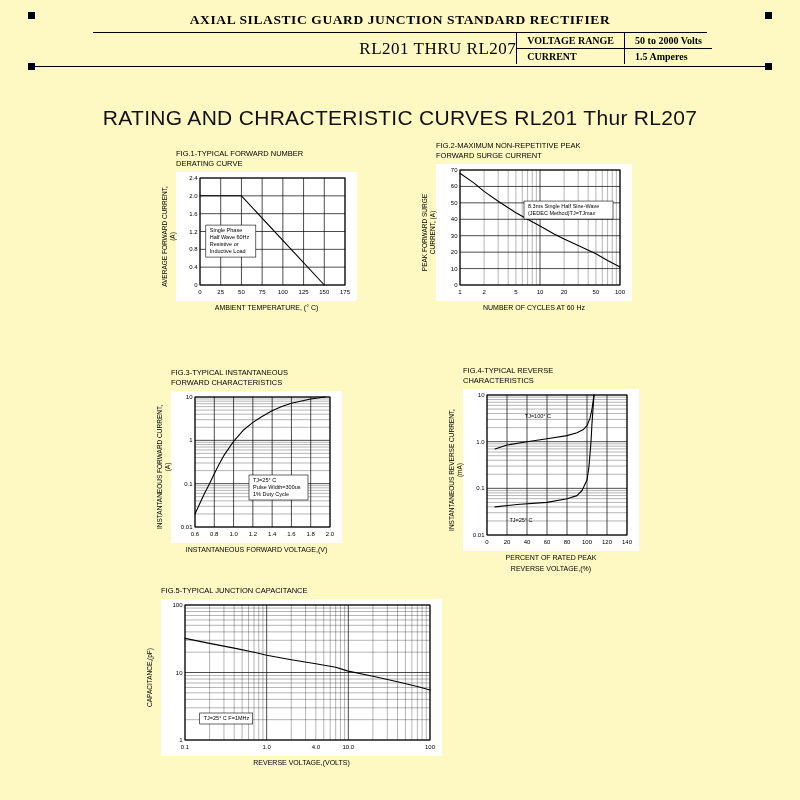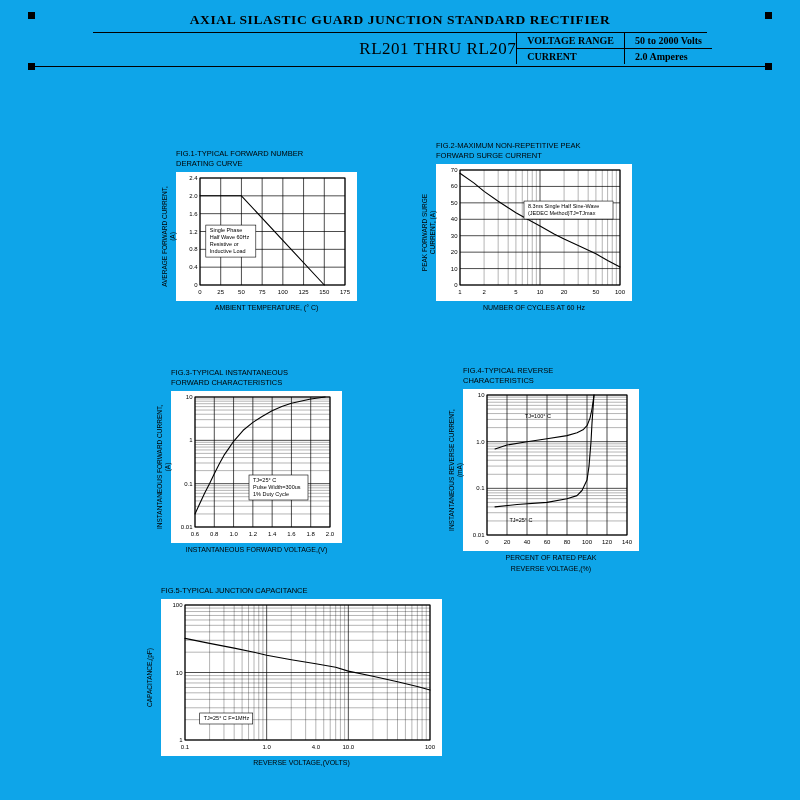--- a/index.html
+++ b/index.html
@@ -1,16 +1,16 @@
 <!DOCTYPE html>
 <html><head>
 <meta charset="utf-8">
 <style>
   html,body{margin:0;padding:0;background:#e8e8e8;}
-  .page{position:relative;width:800px;height:800px;background:#0ea5e9;margin:0 auto;
+  .page{position:relative;width:800px;height:800px;background:#fef9c3;margin:0 auto;
         font-family:"Liberation Sans",sans-serif;color:#000;overflow:hidden;
         box-shadow:0 0 4px rgba(0,0,0,.25);}
   
   .hdr-top{display:flex;align-items:flex-start;margin:12px 28px 0;}
   .sq{width:7px;height:7px;background:#000;display:inline-block;flex:0 0 auto;}
   .hdr-title{flex:1;margin:0 58px;text-align:center;
              font-family:"Liberation Serif",serif;font-weight:bold;font-size:13.5px;
              letter-spacing:.6px;border-bottom:1.4px solid #000;padding-bottom:4px;}
   .hdr-main{display:flex;justify-content:flex-end;margin:0 28px;padding-left:72px;}
   .part{font-family:"Liberation Serif",serif;font-size:17px;letter-spacing:.5px;padding-top:6px;}
@@ -56,31 +56,32 @@
   <div class="hdr-main">
     <div class="part">RL201 THRU RL207</div>
     <table class="specs">
       <tbody>
           <tr>
         <td>VOLTAGE RANGE</td>
         <td class="val">50 to 2000 Volts</td>
       </tr>
       <tr>
         <td>CURRENT</td>
-        <td class="val">2.0 Amperes</td>
+        <td class="val">1.5 Amperes</td>
       </tr>
     </tbody>
       </table>
   </div>
 
   <div class="hdr-rule">
     <span class="sq l"></span>
     <span class="sq r"></span>
   </div>
 
+  <div class="main-heading">RATING AND CHRACTERISTIC CURVES RL201 Thur RL207</div>
 
   <div class="fig fig1">
     <div class="fig-title">FIG.1-TYPICAL FORWARD NUMBER
 DERATING CURVE</div>
     <div class="fig-body">
       <div class="ylabel" style="width:129px;">AVERAGE FORWARD CURRENT,
 (A)</div>
       <svg class="plot" width="181" height="129">
           <line x1="24" y1="6" x2="24" y2="113" stroke="#000" stroke-width="0.7"></line>
           <line x1="44.71428571428571" y1="6" x2="44.71428571428571" y2="113" stroke="#000" stroke-width="0.7"></line>

